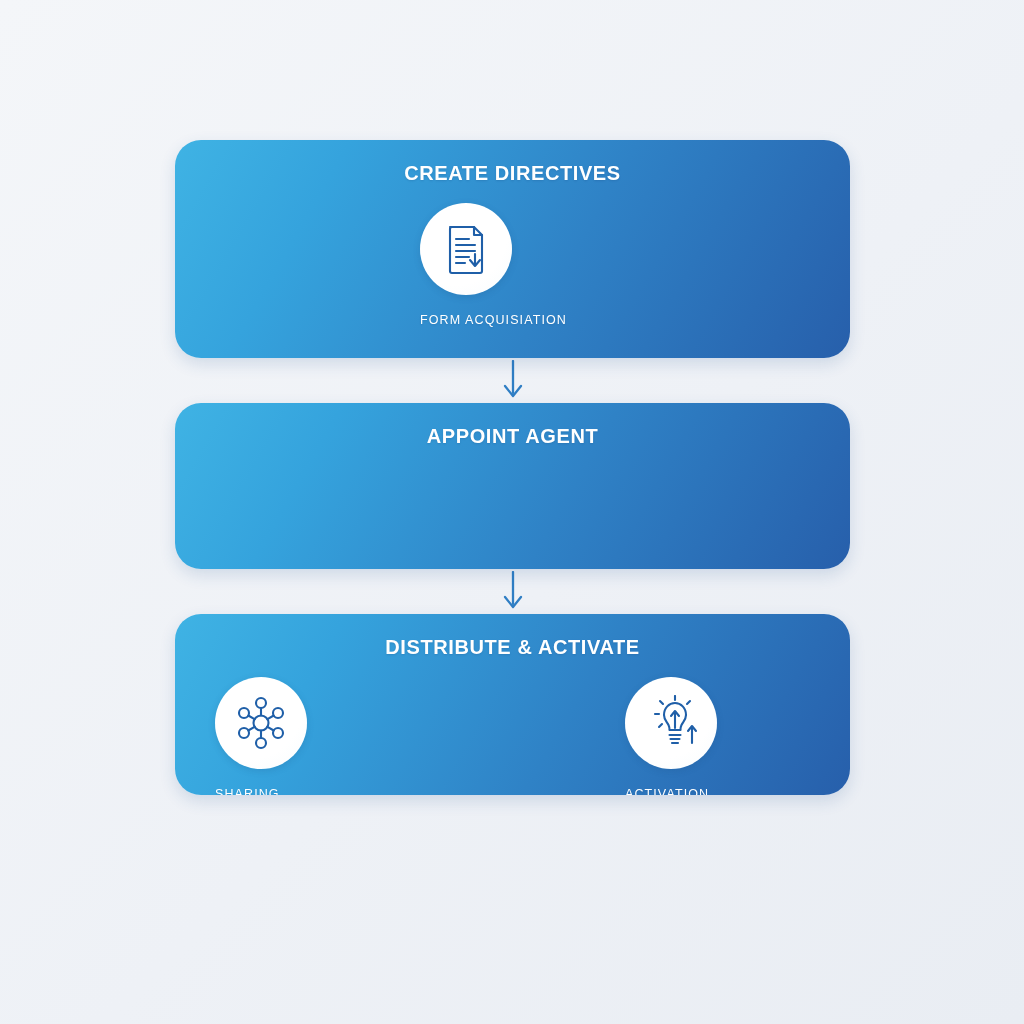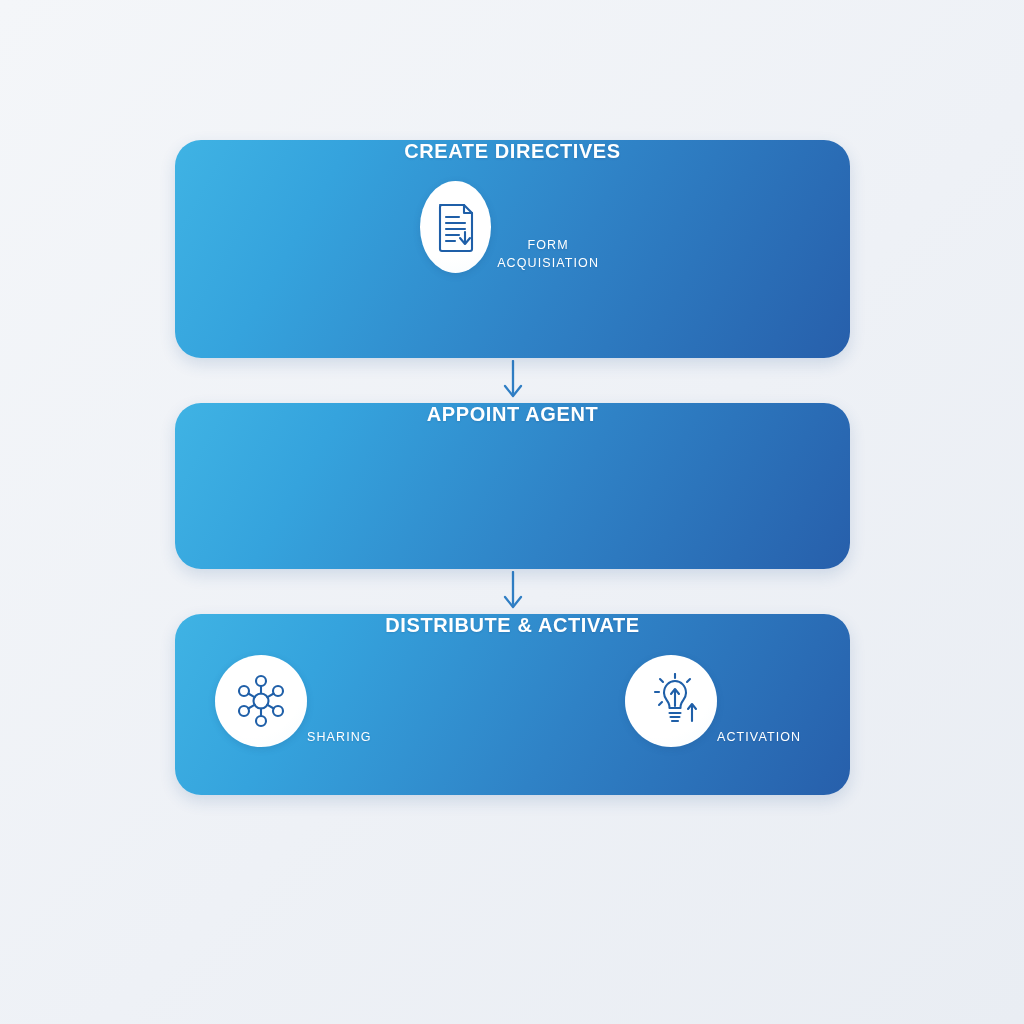--- a/index.html
+++ b/index.html
@@ -33,34 +33,35 @@
   .panel-3 { height: 181px; }
 
   .panel-title {
     text-align: center;
     color: #ffffff;
     font-size: 20px;
     font-weight: bold;
     letter-spacing: 0.6px;
     text-transform: uppercase;
     margin: 0;
+    padding-top: 22px;
     text-shadow: 0 1px 2px rgba(20, 60, 110, 0.18);
   }
 
   .items {
     display: flex;
     justify-content: space-around;
     align-items: flex-start;
     padding: 18px 30px 0 30px;
   }
   .item {
     width: 185px;
     display: flex;
-    flex-direction: row;
-    align-items: flex-end;
+    flex-direction: column;
+    align-items: flex-start;
   }
   .item.empty { visibility: hidden; }
 
   .icon-circle {
     width: 92px;
     height: 92px;
     border-radius: 50%;
     background: radial-gradient(circle at 38% 32%, #ffffff 0%, #ffffff 62%, #f7fbfd 100%);
     display: flex;
     align-items: center;

